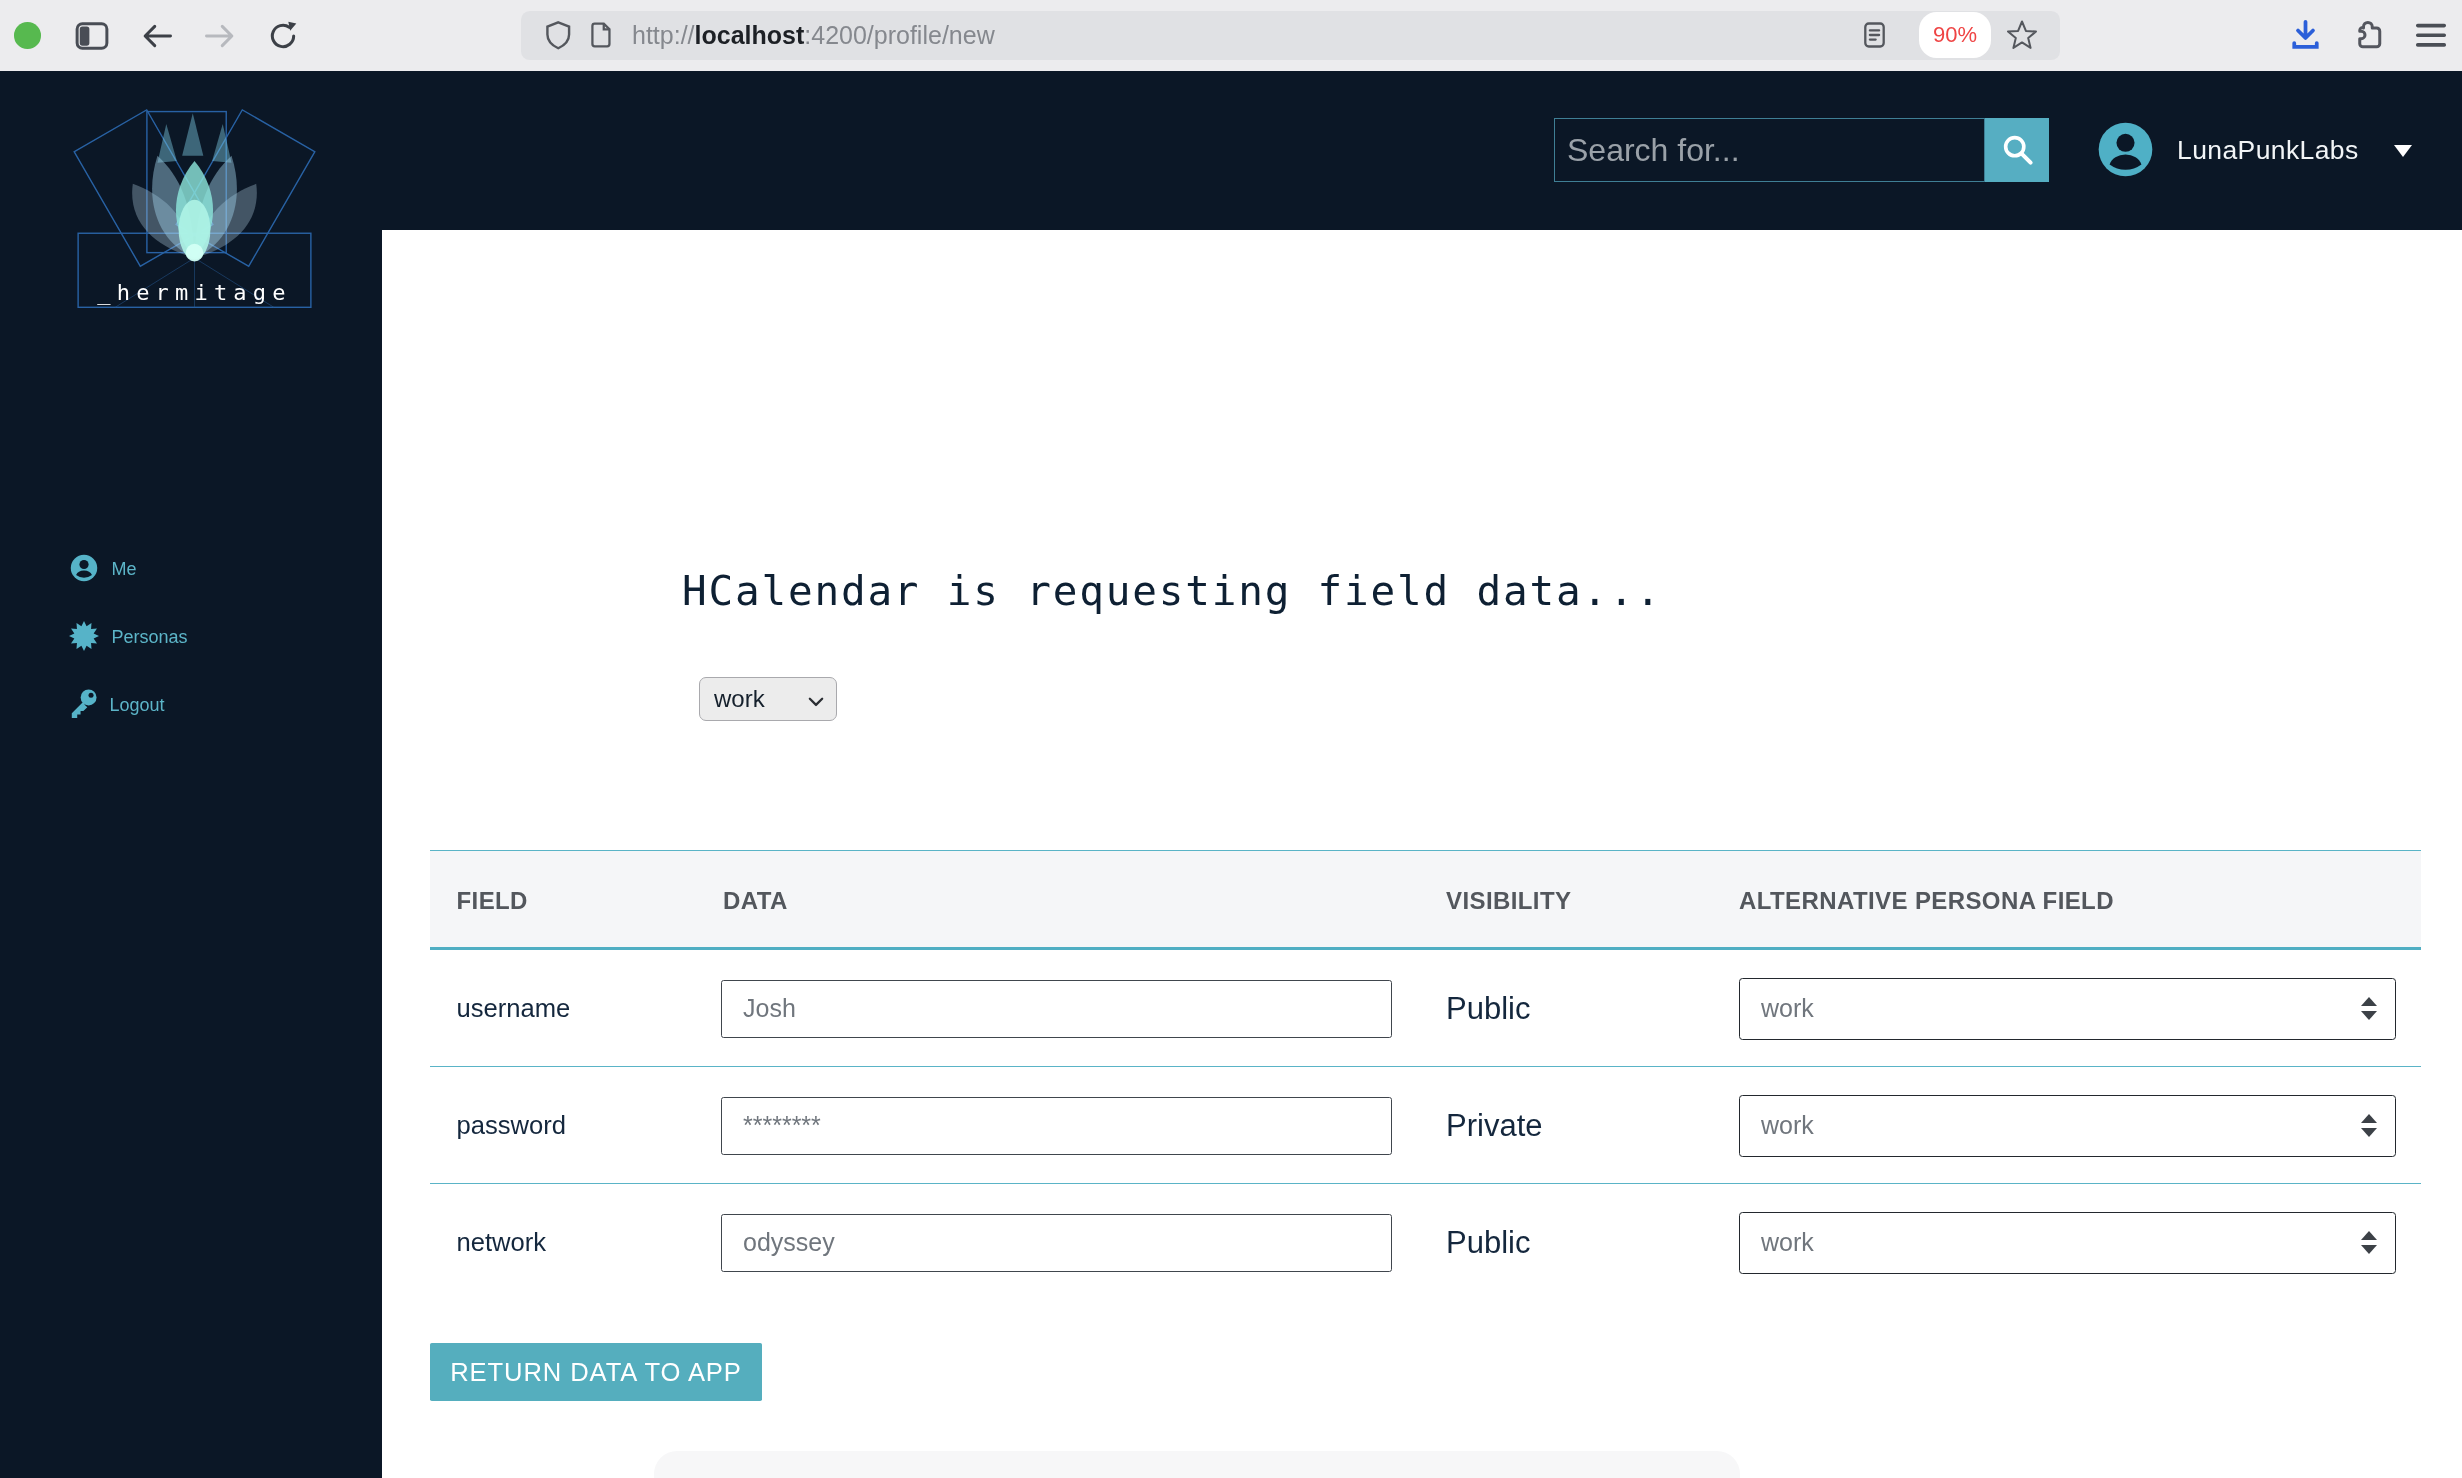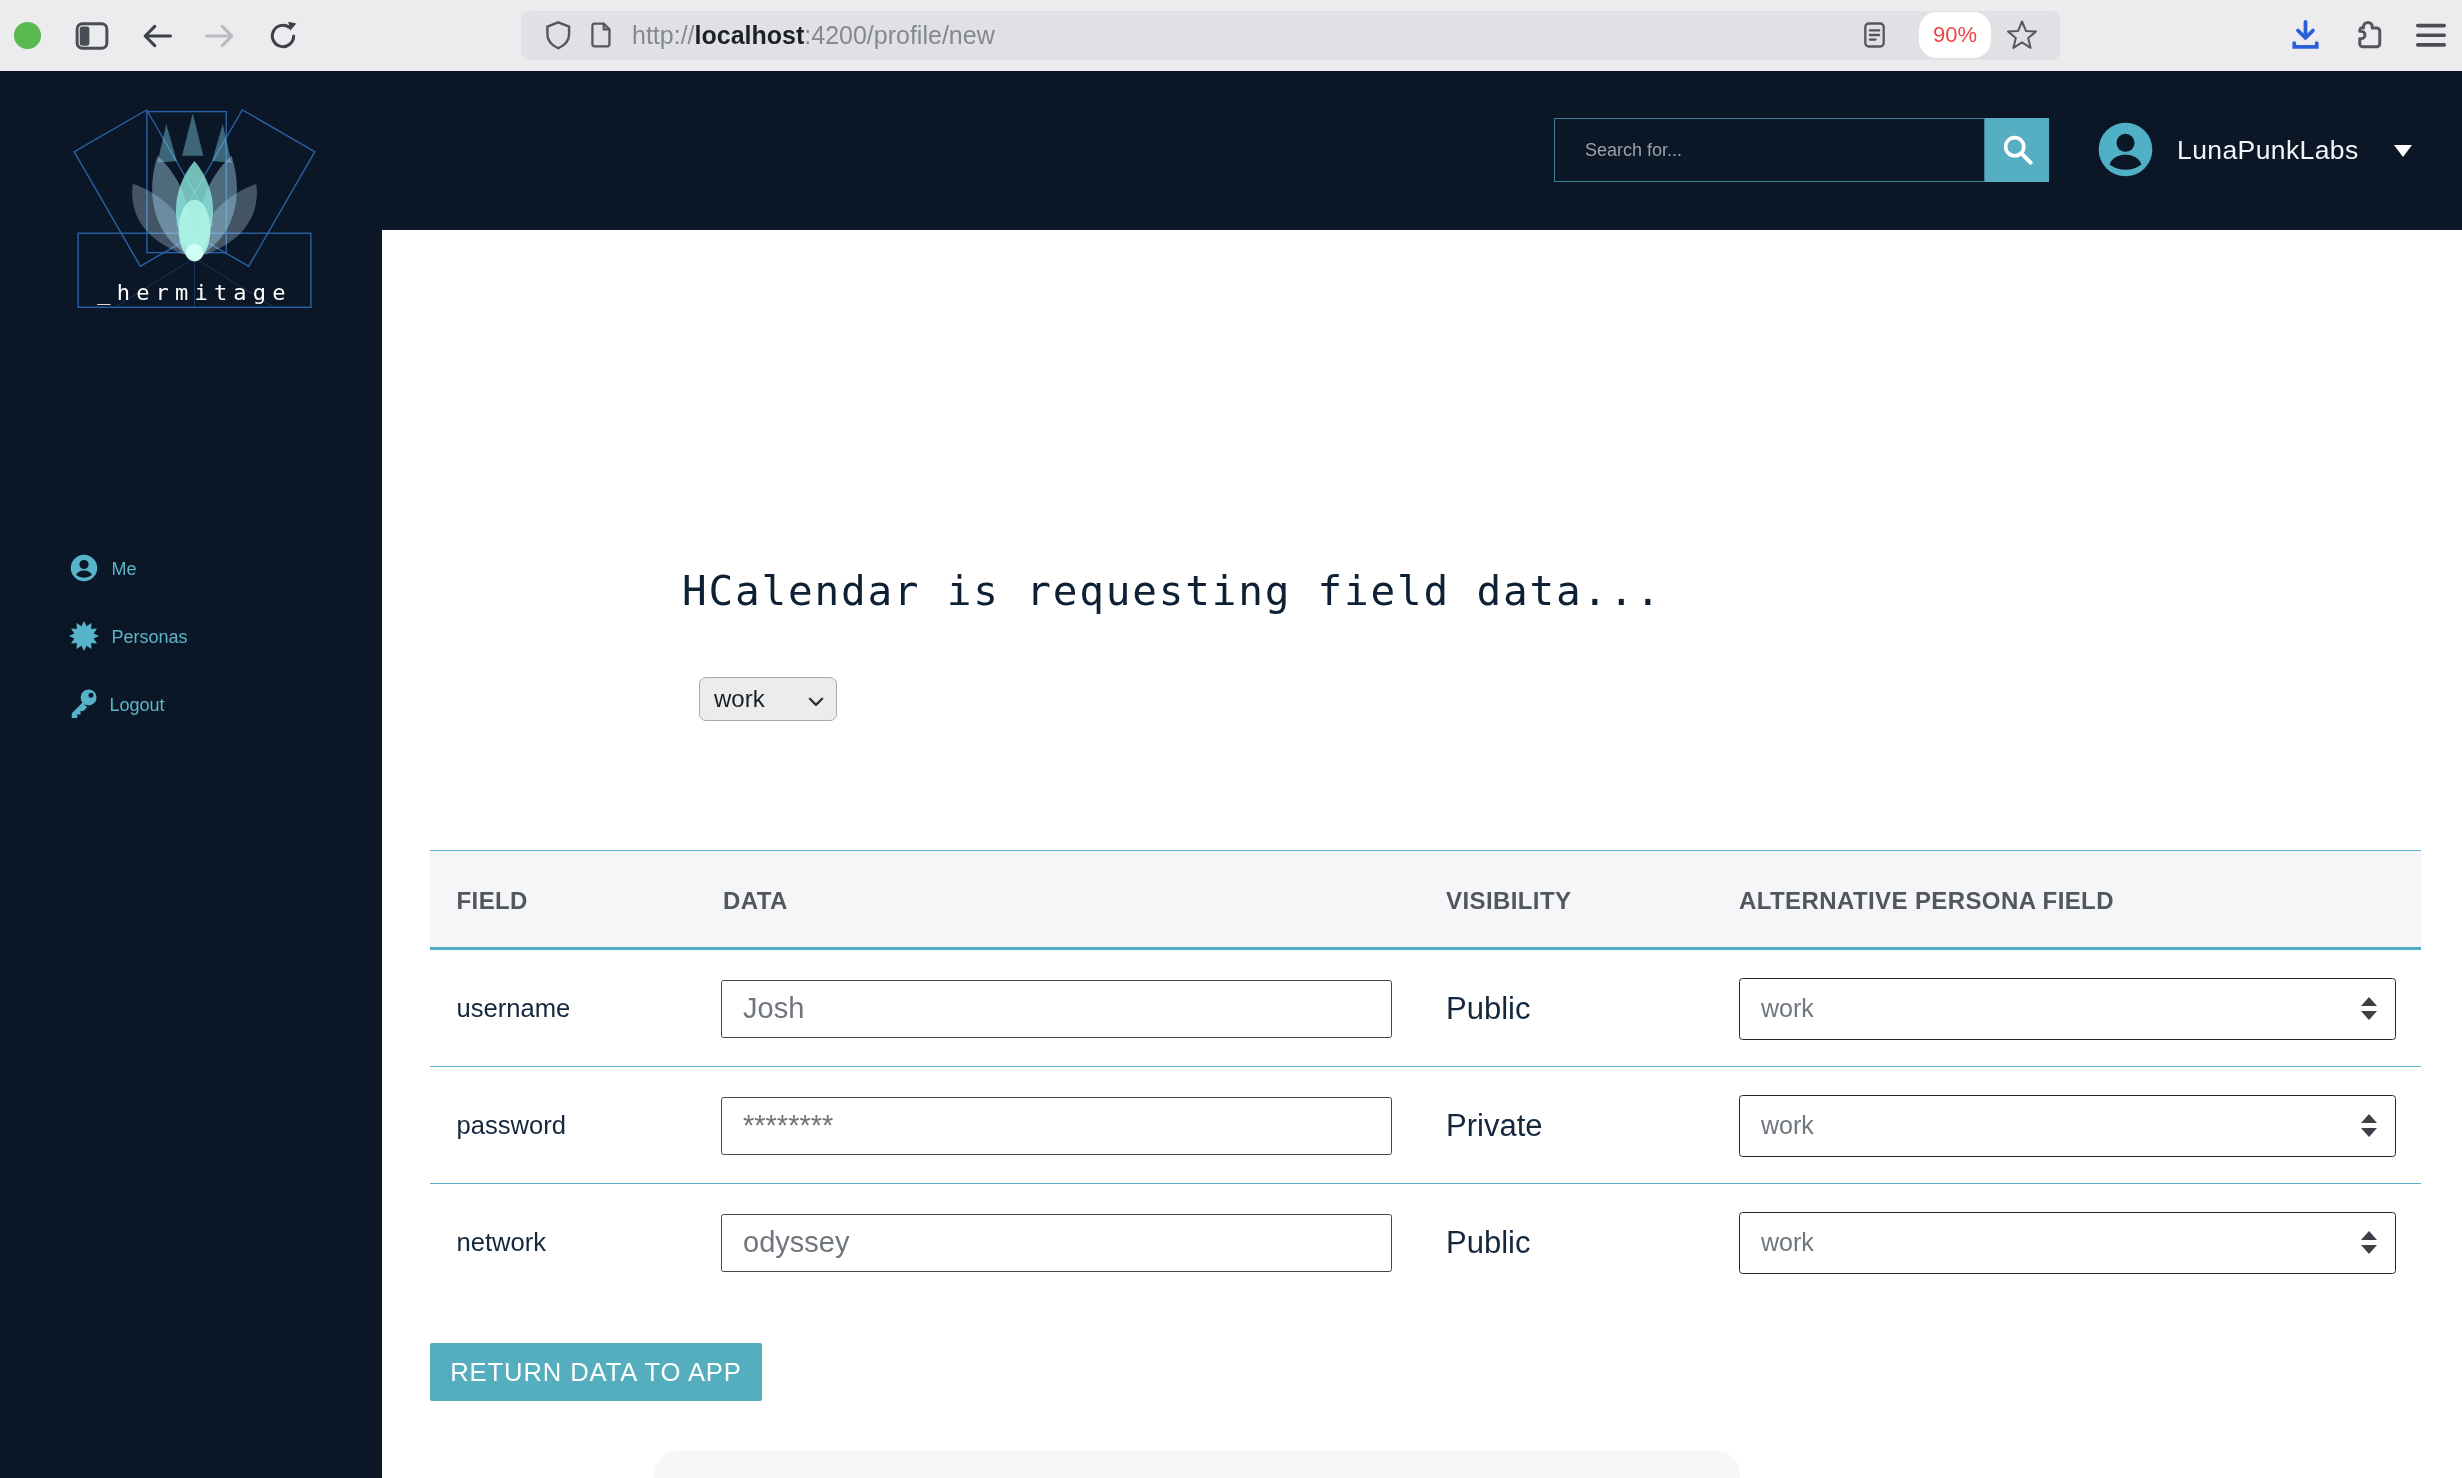--- a/index.html
+++ b/index.html
@@ -18,21 +18,21 @@
 
   
   .darkhead { position:absolute; left:0; top:71px; width:2462px; height:159px; background:#0b1726; }
   .sidebar  { position:absolute; left:0; top:71px; width:382px; height:1416px; background:#0b1726; }
   .logo { position:absolute; left:53px; top:30px; }
   .nav-item { position:absolute; left:69px; display:flex; align-items:center; gap:12.4px; cursor:pointer; }
   .nav-label { color:#5cb5c8; font-size:18px; }
 
   
   .searchwrap { position:absolute; left:1554px; top:118px; height:64px; display:flex; }
-  .search-input { width:431px; height:64px; background:transparent; border:0.9px solid #3f7f95; color:#e8edf0; font-size:18px; padding:0 30px; outline:none; font-family:"Liberation Sans",sans-serif; }
+  .search-input { width:431px; height:64px; background:transparent; border:0.9px solid #3f7f95; color:#e8edf0; font-size:32px; padding:0 12px; outline:none; font-family:"Liberation Sans",sans-serif; }
   .search-input::placeholder { color:#9aa1a8; }
   .search-btn { width:64px; height:64px; background:#56aec2; border:none; display:flex; align-items:center; justify-content:center; cursor:pointer; }
   .userwrap { position:absolute; left:2097px; top:122px; height:57px; display:flex; align-items:center; gap:23px; cursor:pointer; }
   .username { color:#f2f5f7; font-size:26.5px; letter-spacing:0.4px; }
   .caret { width:0; height:0; border-left:9.7px solid transparent; border-right:9.7px solid transparent; border-top:12.4px solid #ffffff; margin-left:12.4px; }
 
   
   .content { position:absolute; left:382px; top:230px; width:2081px; height:1249px; background:#fff; }
   .breadcrumb { position:absolute; left:24px; top:230px; width:2033px; height:86px; background:#f4f5f6; display:flex; align-items:center; padding-left:26.5px; font-size:25.6px; }
   .bc-app { color:#45b0c9; cursor:pointer; }
@@ -48,21 +48,21 @@
   .ptable { position:absolute; left:48px; top:620px; width:1991px; }
   .thead { position:relative; width:1991px; height:100px; background:#f5f6f8; border-top:1.8px solid #5ab4c7; border-bottom:3.5px solid #4faec3; }
   .th { position:absolute; top:0; height:100px; display:flex; align-items:center; font-size:24px; font-weight:700; letter-spacing:0.4px; color:#53575d; }
   .trow { position:relative; width:1991px; height:117px; background:#fff; }
   .trow.sep { border-bottom:1.8px solid #5ab4c7; }
   .cell { position:absolute; top:0; height:117px; display:flex; align-items:center; }
   .c-field { left:26.5px; font-size:25.6px; color:#14273d; }
   .c-data  { left:291px; width:671px; }
   .c-vis   { left:1016px; font-size:31px; color:#14273d; }
   .c-alt   { left:1309px; width:657px; }
-  .data-input { width:671px; height:58px; border:1.8px solid #40464d; border-radius:2.6px; font-size:29px; color:#70767d; padding:12px 21px; outline:none; font-family:"Liberation Sans",sans-serif; background:#fff; }
+  .data-input { width:671px; height:58px; border:1.8px solid #40464d; border-radius:2.6px; font-size:25px; color:#70767d; padding:12px 21px; outline:none; font-family:"Liberation Sans",sans-serif; background:#fff; }
   .alt-select { width:657px; height:62px; border:1.8px solid #23282e; border-radius:3.5px; background:#fff; display:flex; align-items:center; justify-content:space-between; font-size:25px; color:#70767d; padding:0 17.7px 0 21px; cursor:pointer; }
   .sorter { display:flex; flex-direction:column; gap:4.4px; align-items:center; }
   .tri-up   { width:0; height:0; border-left:8px solid transparent; border-right:8px solid transparent; border-bottom:9.7px solid #3c4147; }
   .tri-down { width:0; height:0; border-left:8px solid transparent; border-right:8px solid transparent; border-top:9.7px solid #3c4147; }
 
   .return-btn { position:absolute; left:48px; top:1113px; width:332px; height:58px; background:#55aebe; border:none; border-radius:1.8px; color:#ffffff; font-size:25.6px; letter-spacing:0.9px; font-family:"Liberation Sans",sans-serif; cursor:pointer; }
 
   .bottom-blob { position:absolute; left:272px; top:1221px; width:1086px; height:53px; background:#f7f7f8; border-radius:23px 23px 0 0; }
 </style>
 </head>

